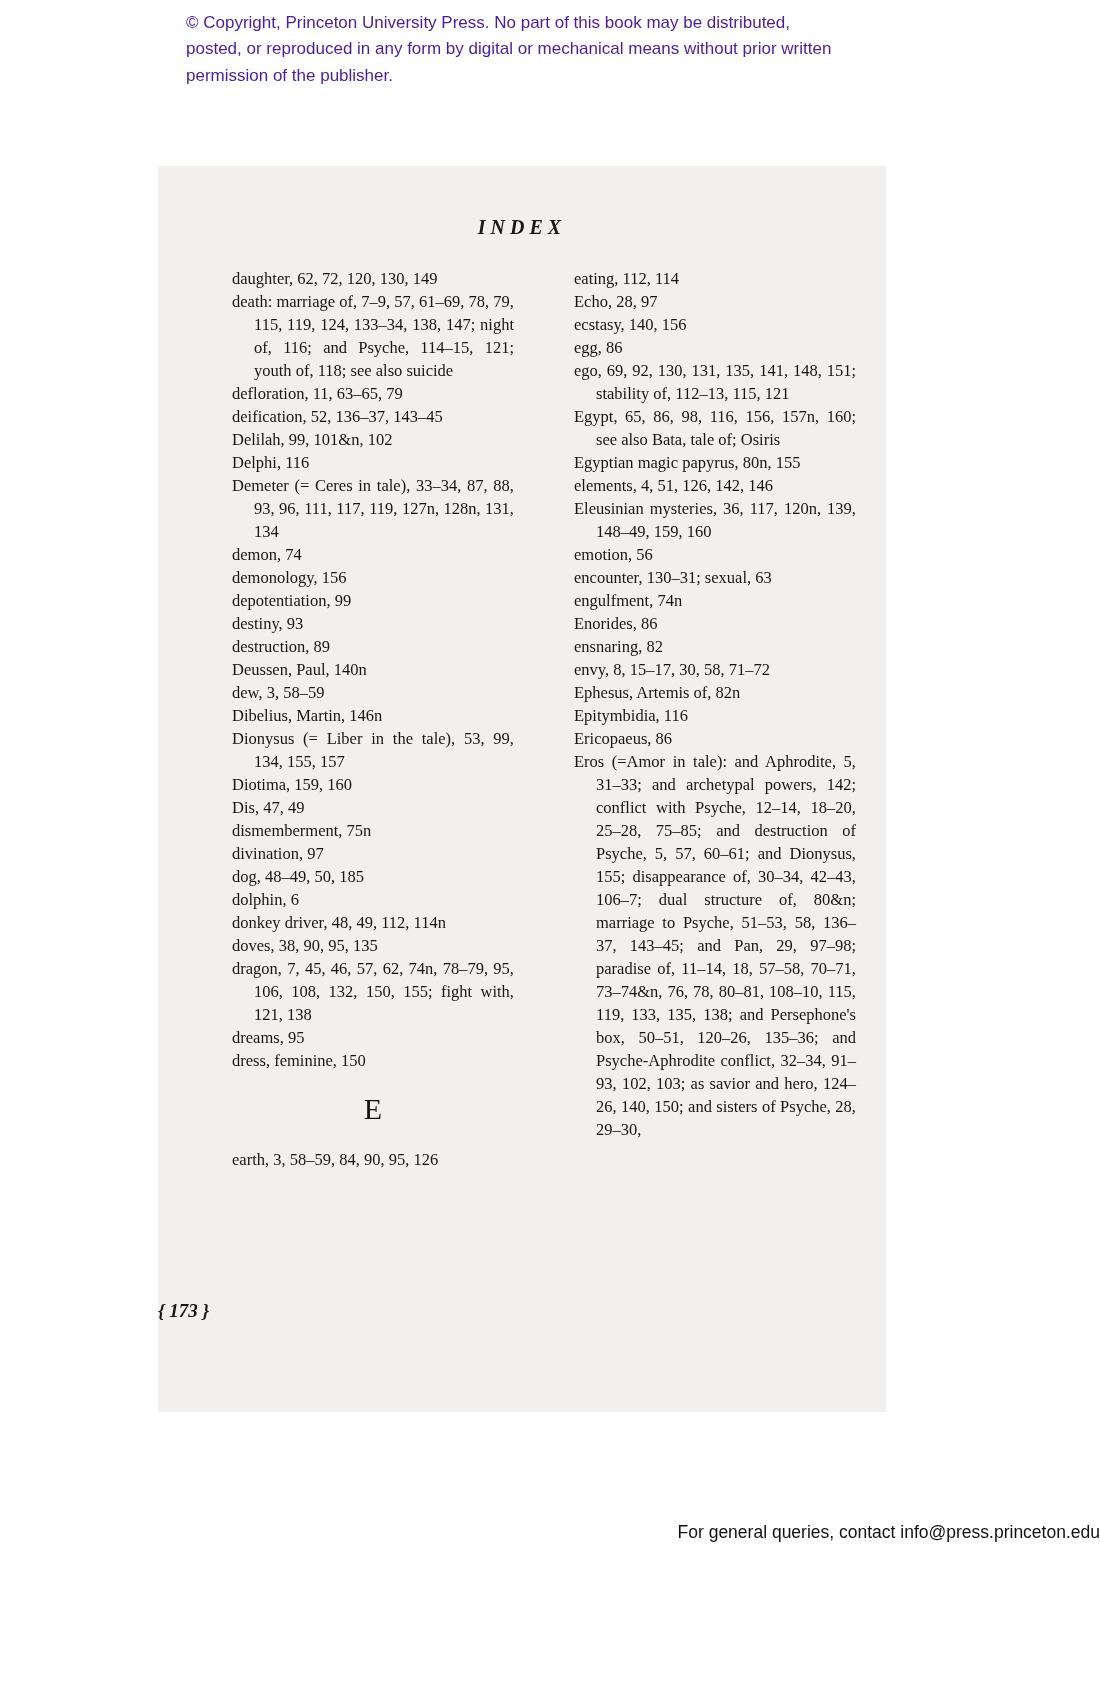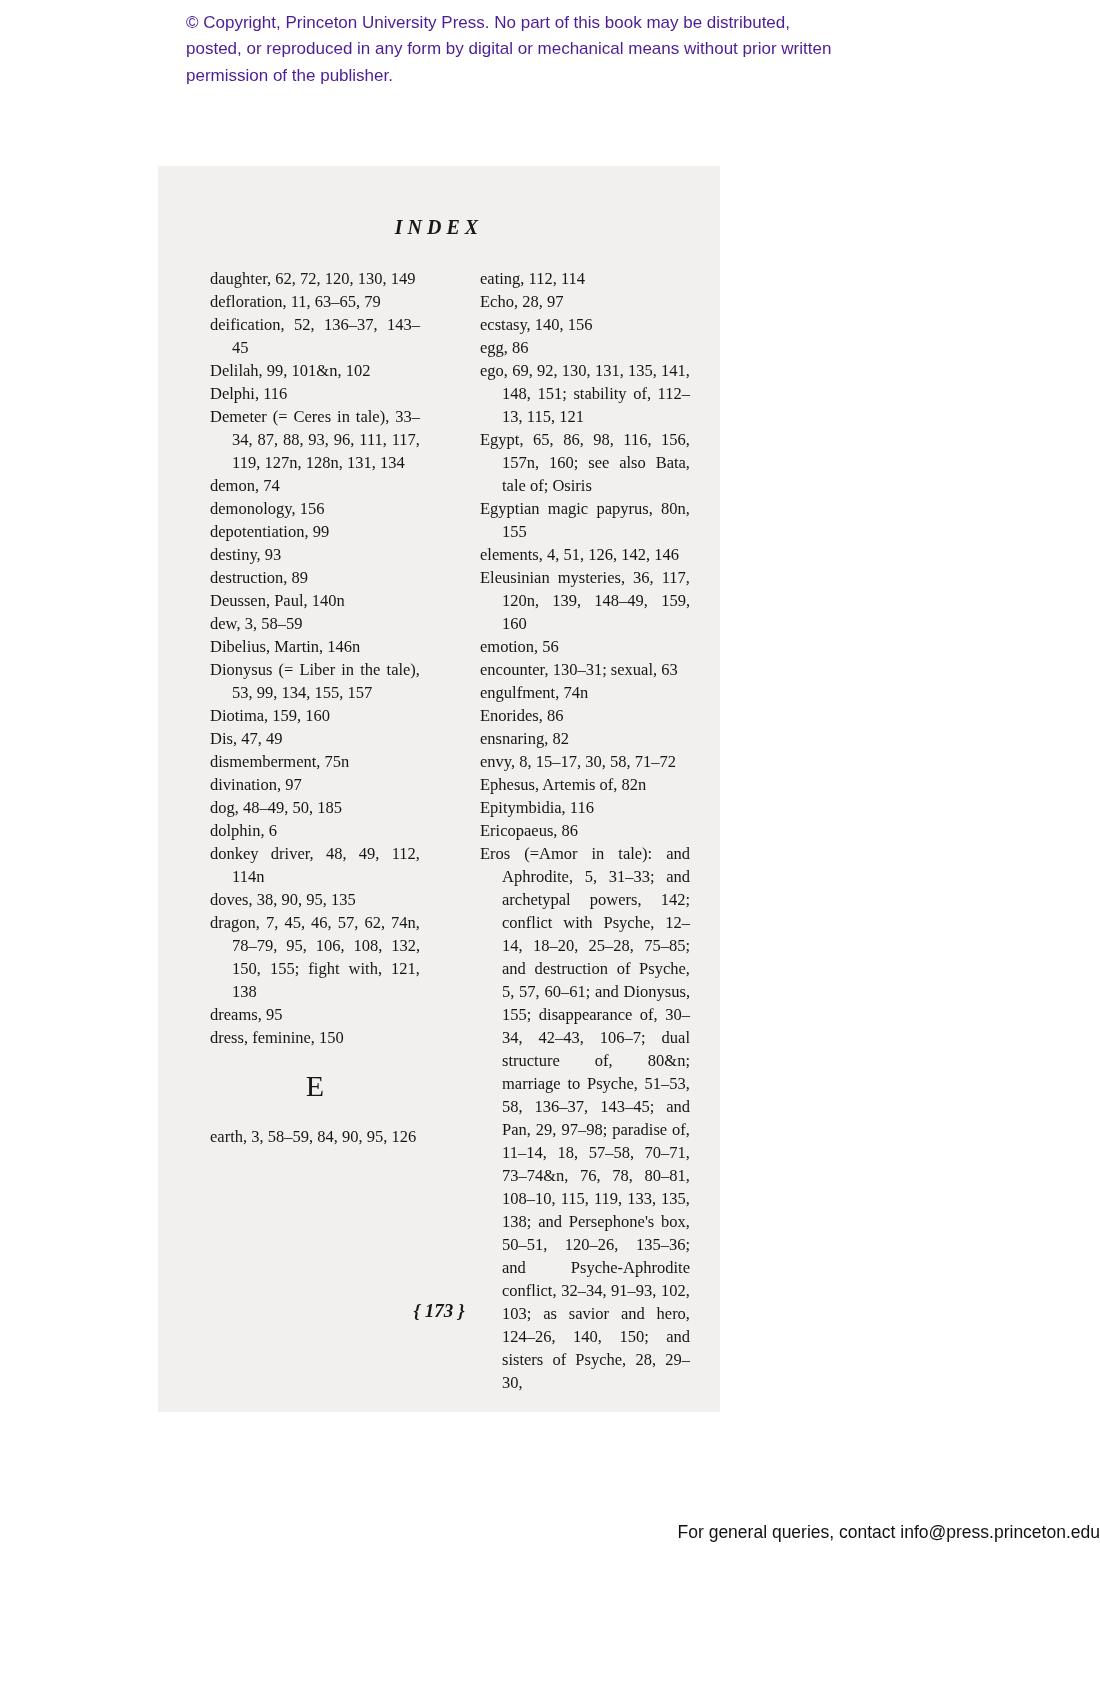--- a/index.html
+++ b/index.html
@@ -22,39 +22,40 @@
     width: 655px;
     font-family: "Liberation Sans", sans-serif;
     font-size: 17px;
     line-height: 1.55;
     color: #4c1d95;
   }
   .page {
     position: absolute;
     left: 158px;
     top: 166px;
-    width: 562px;
+    width: 728px;
     height: 1246px;
     background: #f1f0ee;
     box-sizing: border-box;
   }
   .index-heading {
     margin-top: 50px;
     text-align: center;
     font-style: italic;
     font-weight: 600;
     font-size: 20px;
     letter-spacing: 5px;
     color: #181818;
   }
   .columns {
     display: flex;
     gap: 60px;
     padding: 28px 30px 0 52px;
     box-sizing: border-box;
+    margin-left: 22px;
   }
   .col {
     flex: 1;
     min-width: 0;
   }
   .entry {
     font-size: 16.5px;
     line-height: 23px;
     text-align: justify;
     padding-left: 22px;
@@ -65,21 +66,20 @@
     text-align: center;
     font-size: 30px;
     margin: 20px 0 22px 0;
     color: #161616;
   }
   .page-number {
     position: absolute;
     bottom: 90px;
     left: 0;
     width: 100%;
-    text-align: center;
     font-style: italic;
     font-weight: 600;
     font-size: 19px;
     color: #181818;
   }
   .footer {
     position: absolute;
     top: 1522px;
     left: 0;
     width: 100%;
@@ -98,20 +98,21 @@
 
   <div class="page">
 
     <div class="index-heading">INDEX</div>
 
     <div class="columns">
 
       <div class="col">
         <div class="entries">
             <div class="entry">daughter, 62, 72, 120, 130, 149</div>
+            <div class="entry">death: marriage of, 7–9, 57, 61–69, 78, 79, 115, 119, 124, 133–34, 138, 147; night of, 116; and Psyche, 114–15, 121; youth of, 118; see also suicide</div>
             <div class="entry">defloration, 11, 63–65, 79</div>
             <div class="entry">deification, 52, 136–37, 143–45</div>
             <div class="entry">Delilah, 99, 101&amp;n, 102</div>
             <div class="entry">Delphi, 116</div>
             <div class="entry">Demeter (= Ceres in tale), 33–34, 87, 88, 93, 96, 111, 117, 119, 127n, 128n, 131, 134</div>
             <div class="entry">demon, 74</div>
             <div class="entry">demonology, 156</div>
             <div class="entry">depotentiation, 99</div>
             <div class="entry">destiny, 93</div>
             <div class="entry">destruction, 89</div>

